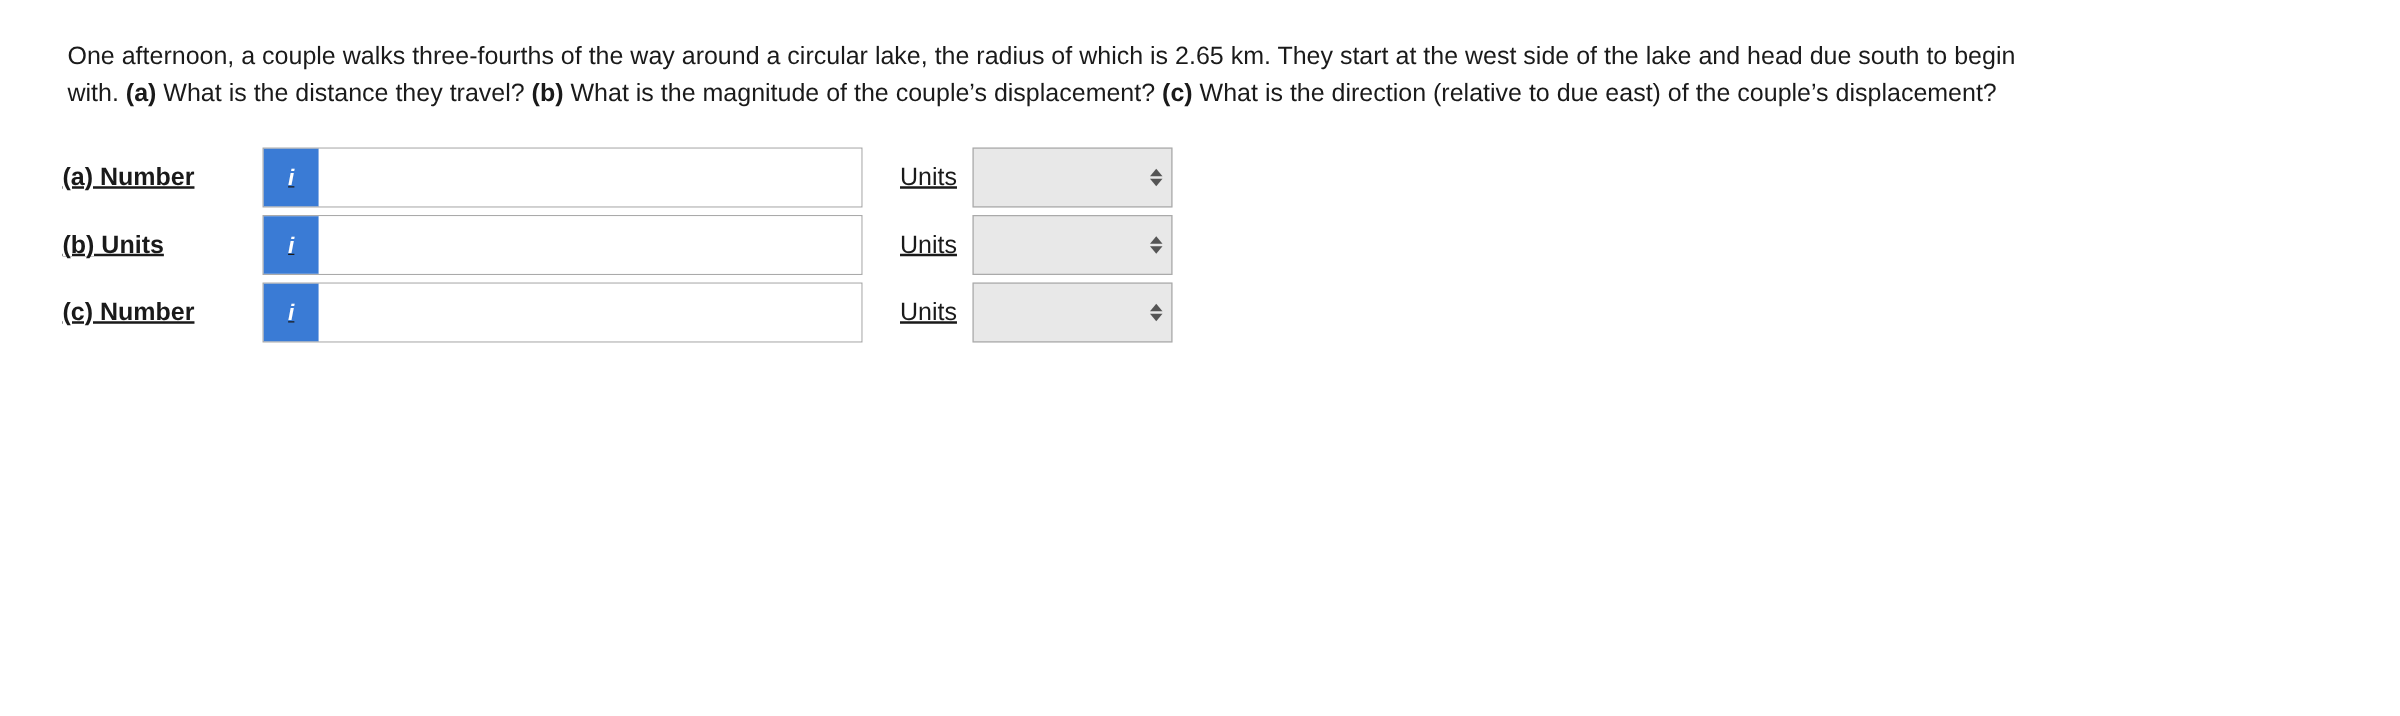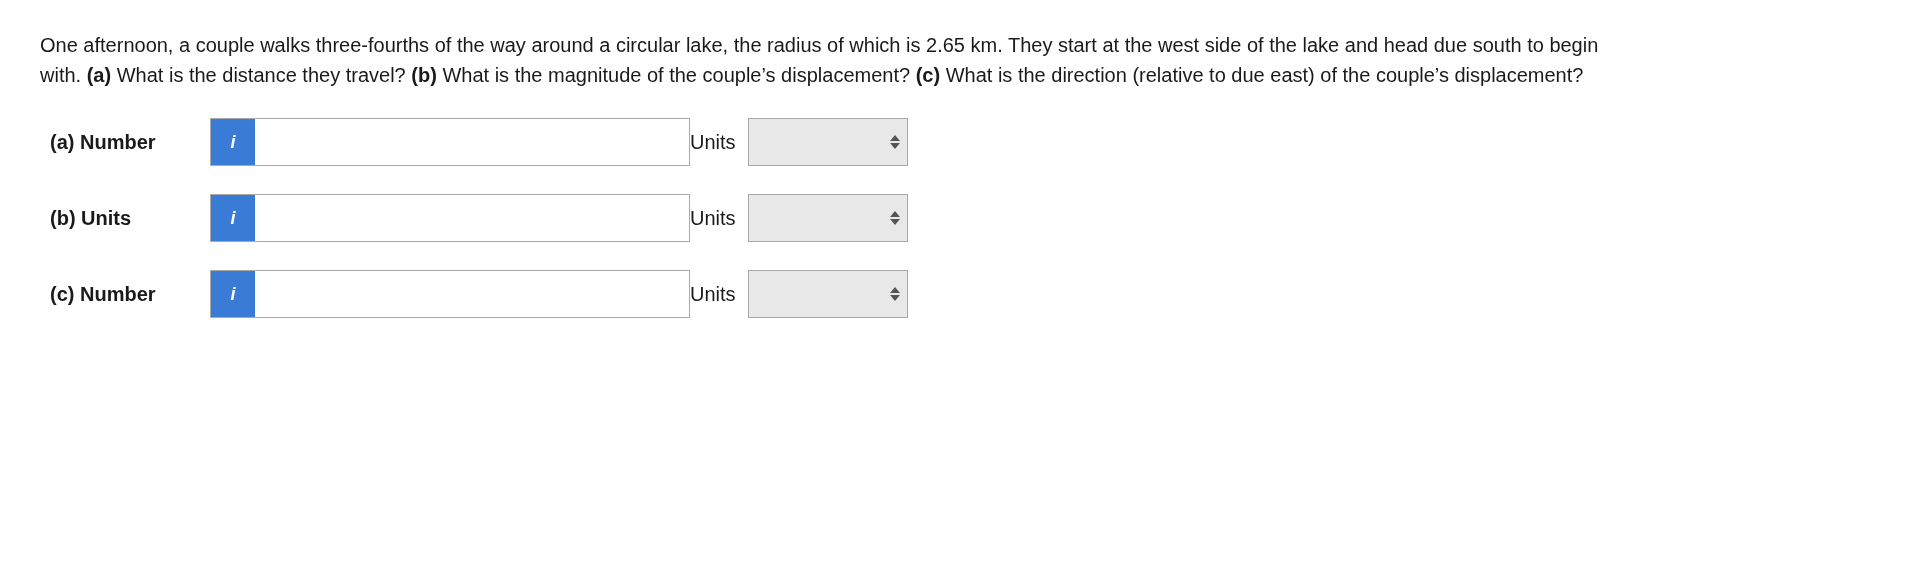--- a/index.html
+++ b/index.html
@@ -15,31 +15,33 @@
       color: #1a1a1a;
       width: 1920px;
       min-height: 573px;
       padding: 30px 40px;
     }
 
     .question-text {
       line-height: 1.5;
       margin-bottom: 28px;
       max-width: 1600px;
+      margin-left: 14px;
     }
 
     .question-text b {
       font-weight: bold;
     }
 
     .answer-rows {
       display: flex;
       flex-direction: column;
-      gap: 28px;
+      gap: 6px;
       padding-left: 10px;
+      text-decoration: underline;
     }
 
     .answer-row {
       display: flex;
       align-items: center;
       gap: 0;
     }
 
     .row-label {
       font-weight: bold;
@@ -76,20 +78,21 @@
       flex: 1;
       border: none;
       outline: none;
       padding: 0 10px;
       font-size: 18px;
       background: #fff;
     }
 
     .units-label {
       font-size: 20px;
+      margin-left: 30px;
       margin-right: 12px;
       flex-shrink: 0;
     }
 
     .select-wrapper {
       position: relative;
       display: inline-block;
       width: 160px;
     }
 

